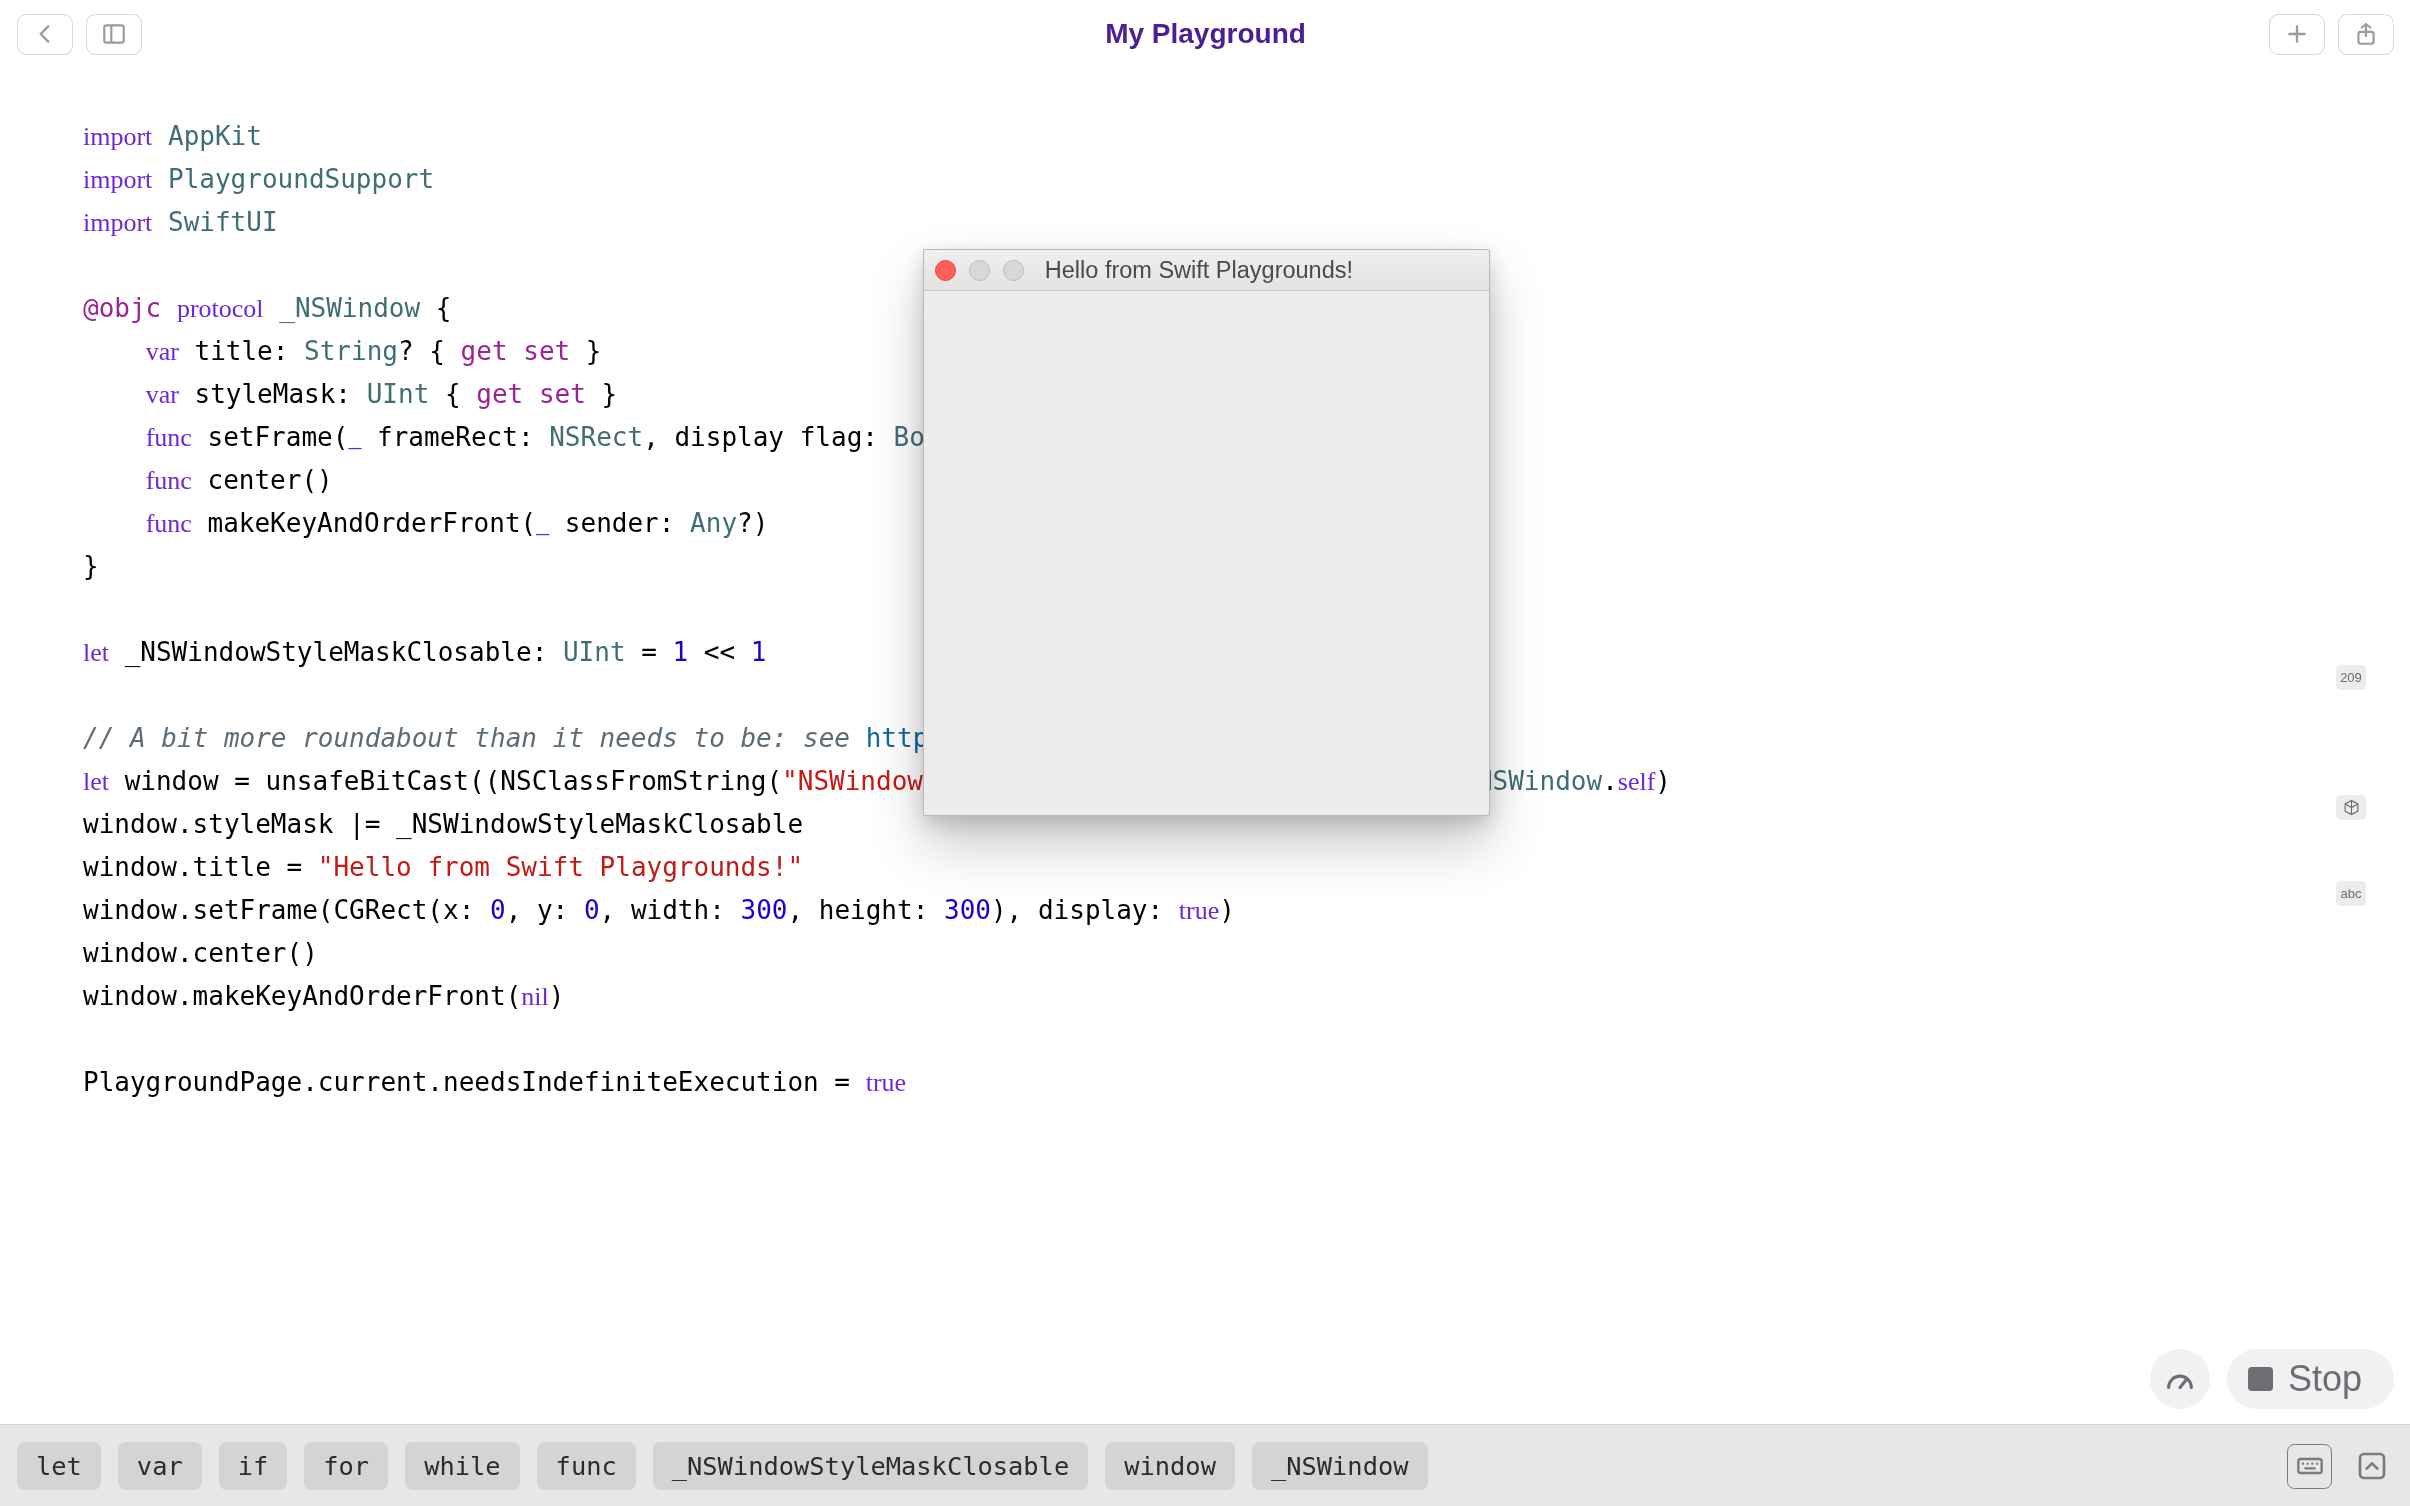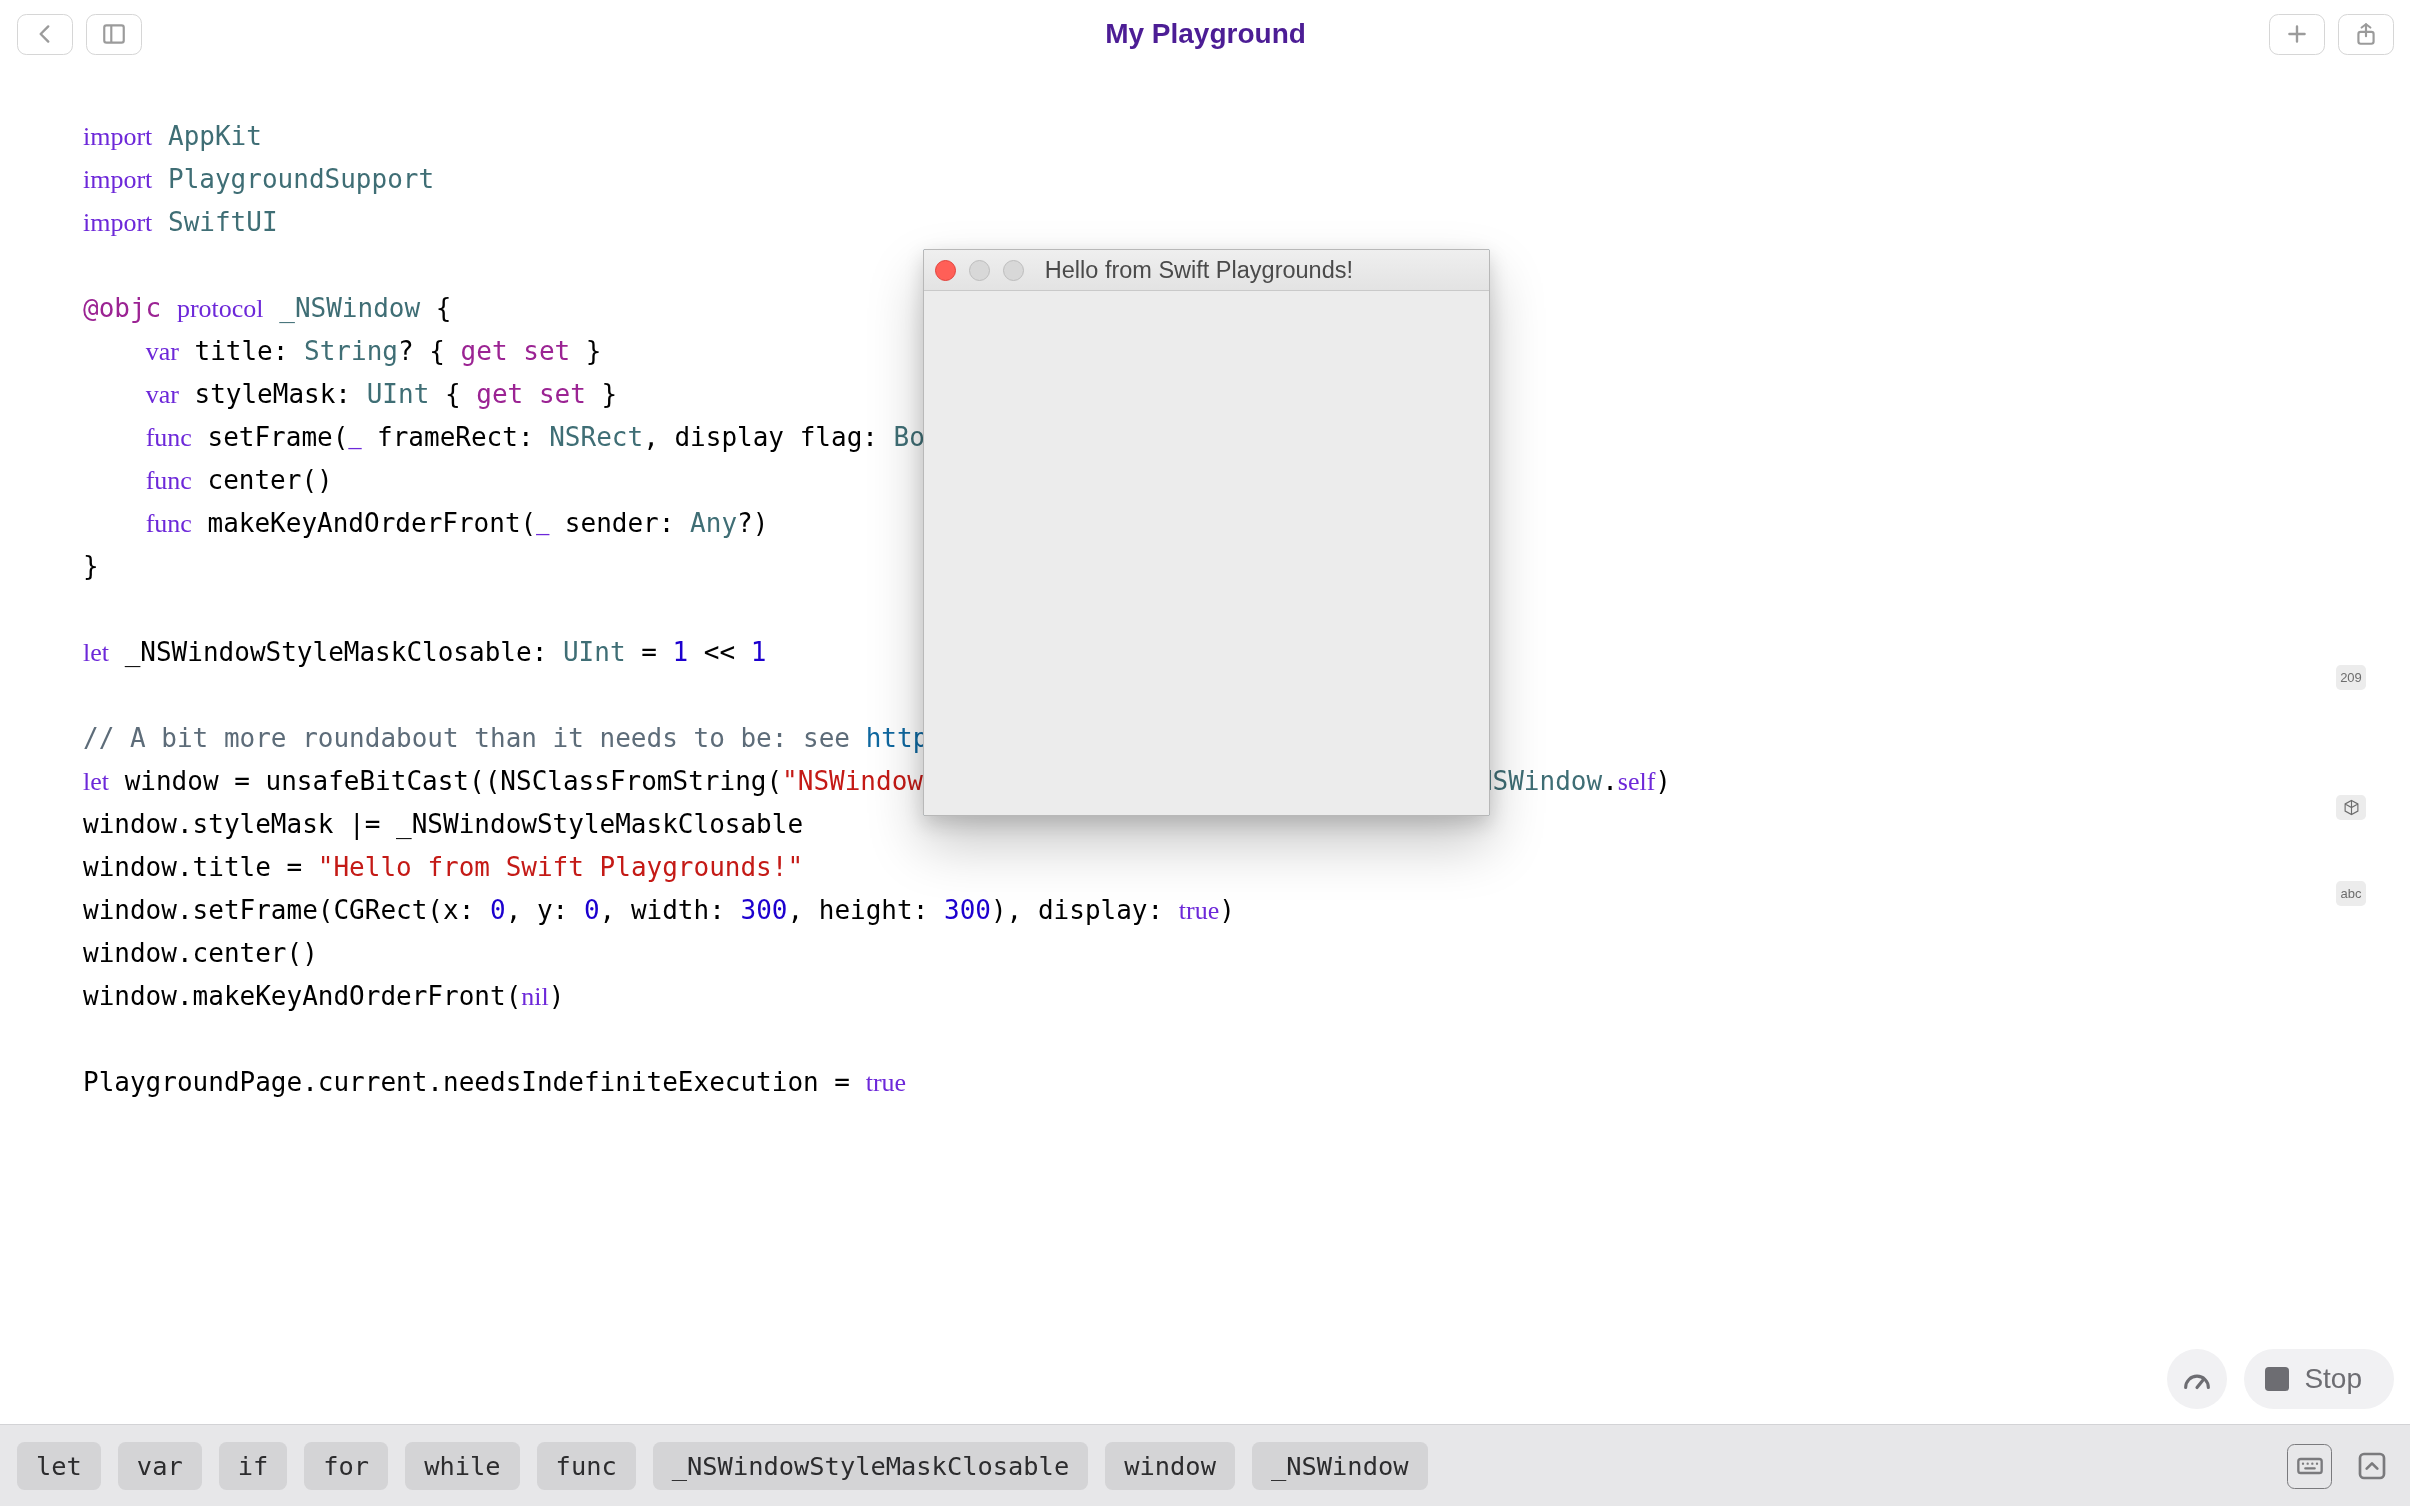--- a/index.html
+++ b/index.html
@@ -54,21 +54,21 @@
     font-size: 26px;
     line-height: 43px;
     color: #000;
     white-space: pre;
   }
   .kw      { color: #6d28d9; font-family: Liberation Serif, serif; }  
   .attr    { color: #9b2393; }  
   .type    { color: #3f6e75; }  
   .str     { color: #c41a16; }
   .num     { color: #1c00cf; }
-  .cmt     { color: #5d6c79; }
+  .cmt     { color: #5d6c79; font-style: italic; }
   .url     { color: #0f68a0; }
   .accessor{ color: #9b2393; }
 
   
   .gutter-badge {
     position: absolute;
     right: 45px;
     width: 30px;
     height: 24.5px;
     background: #ececec;
@@ -138,21 +138,21 @@
     display:flex; align-items:center; justify-content:center;
     color:#6d6d72;
   }
   .stop-btn {
     height: 60px;
     padding: 0 32px 0 21px;
     border-radius: 30px;
     background: #f1f1f3;
     display:flex; align-items:center; gap:15px;
     color:#6d6d72;
-    font-size: 28px;
+    font-size: 36px;
     font-weight: 500;
   }
   .stop-square {
     width: 24.5px; height: 24.5px;
     border-radius: 3.8px;
     background: #6d6d72;
   }
 
   
   .bottom-bar {

